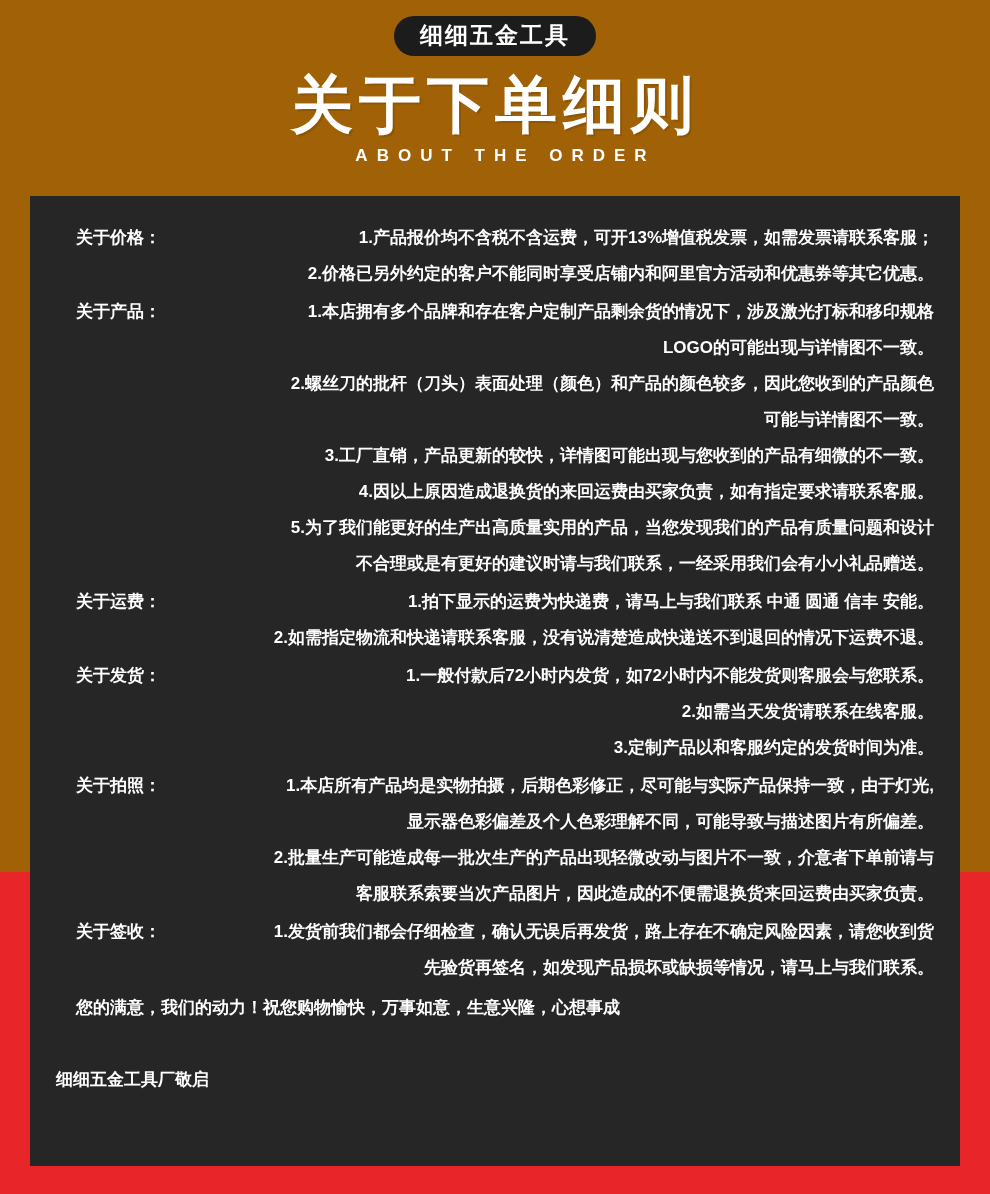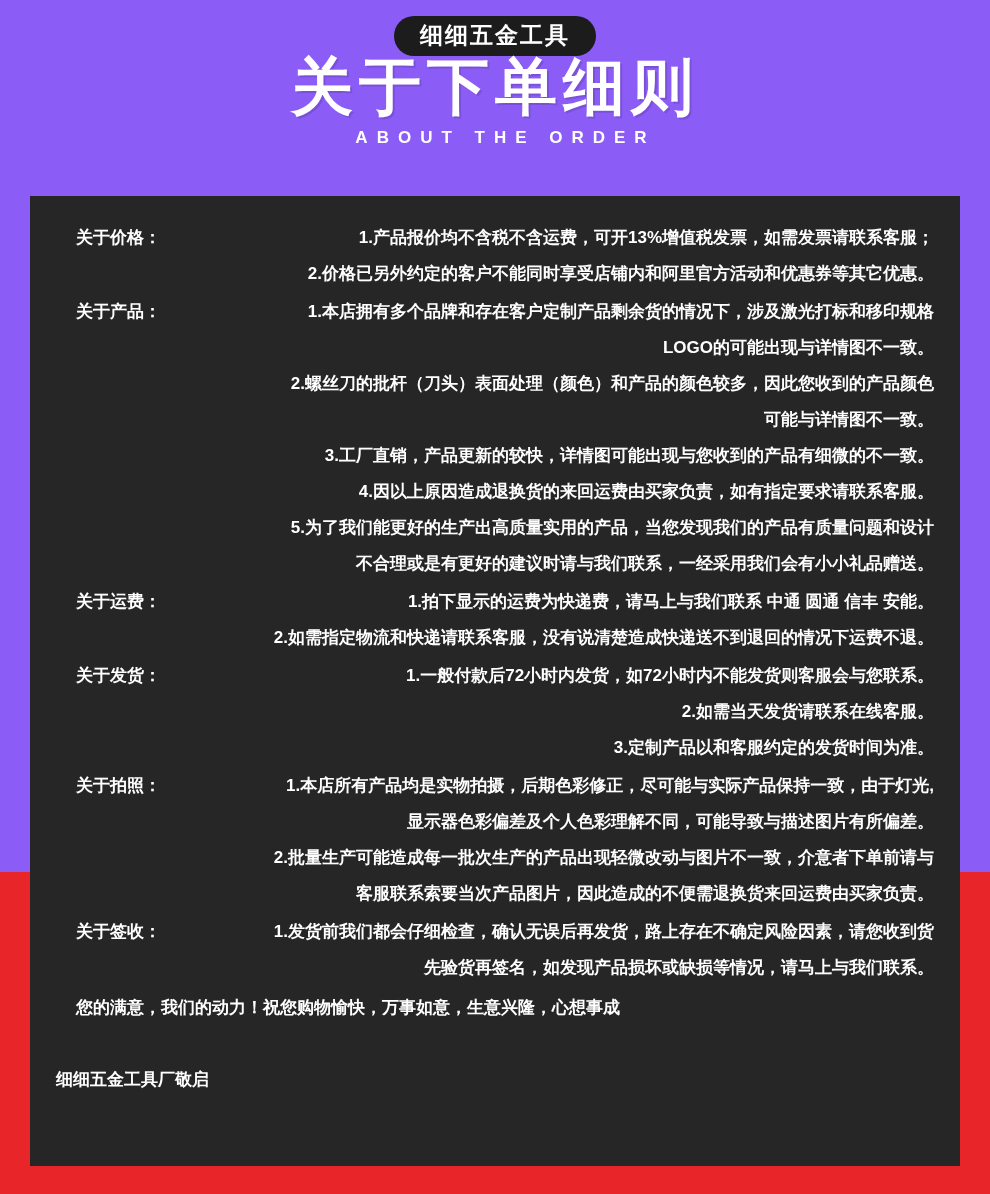--- a/index.html
+++ b/index.html
@@ -10,41 +10,42 @@
     width: 990px;
     height: 1194px;
     background: #e8262a;
     font-family: "Liberation Sans", sans-serif;
     overflow: hidden;
   }
   .page {
     position: relative;
     width: 990px;
     height: 872px;
-    background: #8b5cf6;
+    background: #a16207;
     box-sizing: border-box;
   }
 
   
   .header {
     padding-top: 16px;
     text-align: center;
   }
   .brand-pill {
     display: inline-block;
     background: #1c1c1c;
     color: #ffffff;
     font-size: 23px;
     font-weight: bold;
     letter-spacing: 2px;
     padding: 8px 26px 9px;
     border-radius: 22px;
     line-height: 1;
   }
   .main-title {
+    margin-top: 18px;
     color: #ffffff;
     font-size: 62px;
     font-weight: bold;
     letter-spacing: 6px;
     line-height: 1;
     font-family: "DejaVu Sans", "Liberation Sans", sans-serif;
     text-shadow: 2px 2px 0 rgba(0,0,0,0.12);
   }
   .sub-title {
     margin-top: 10px;

